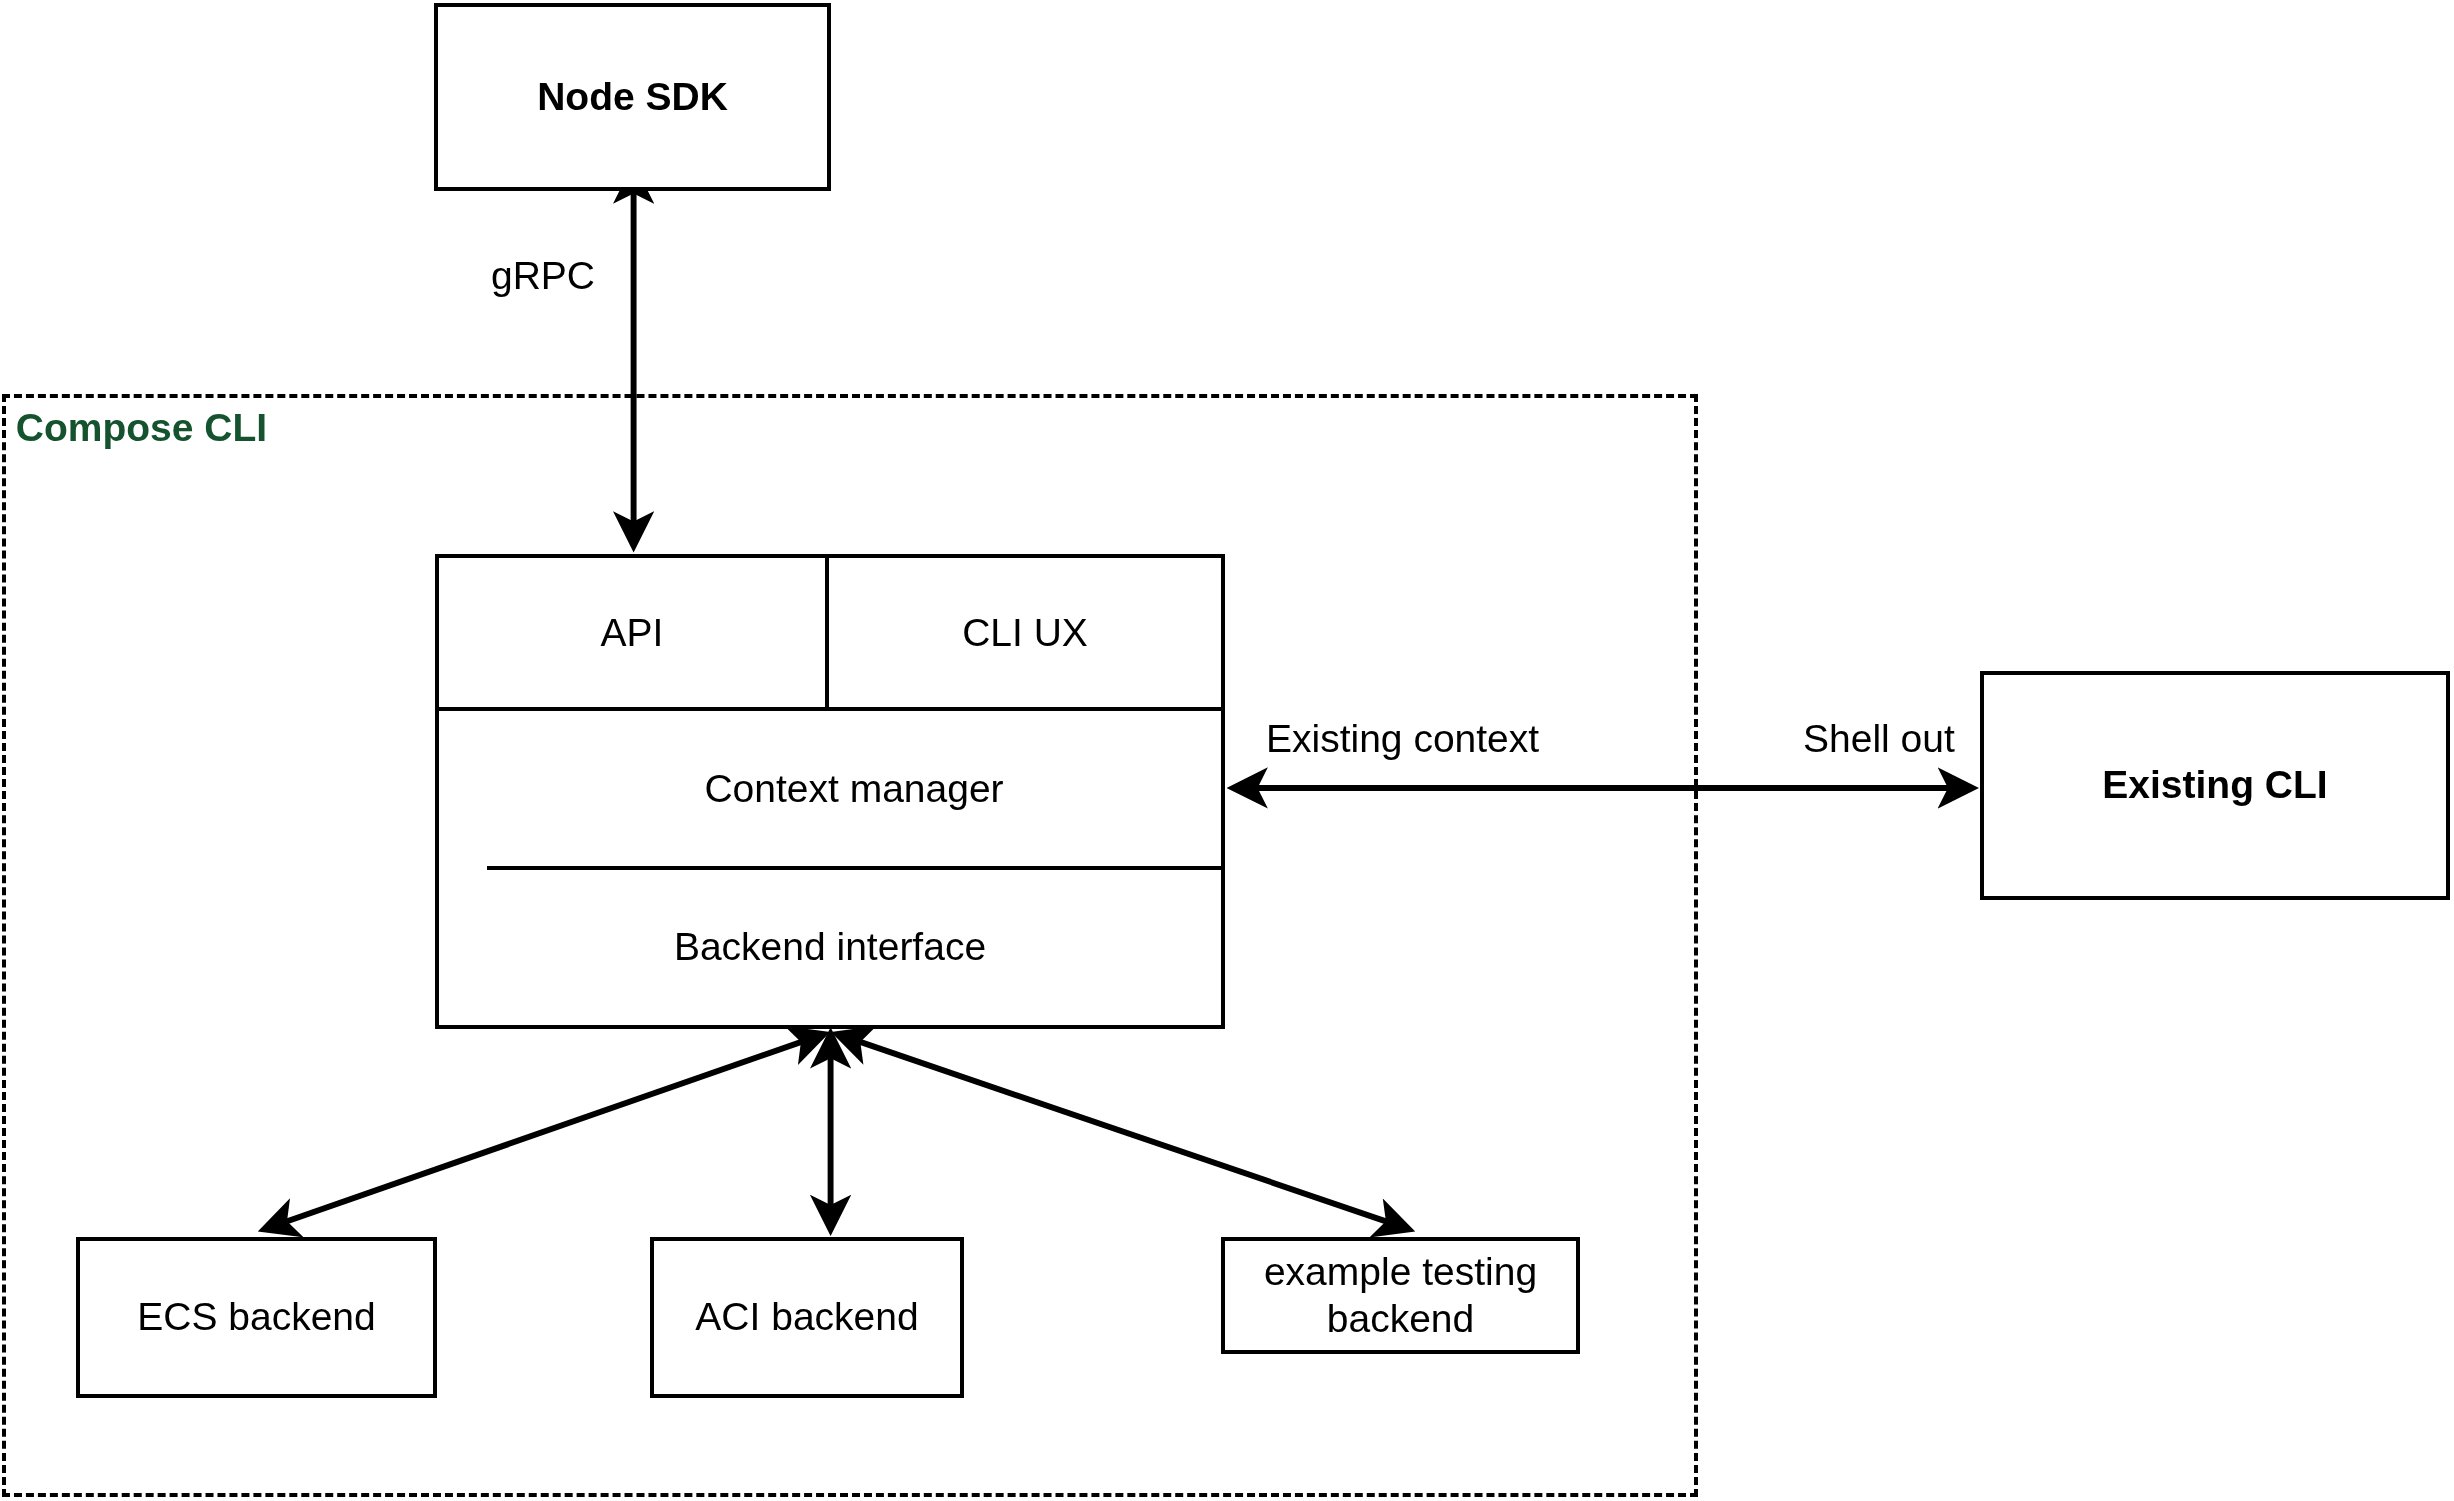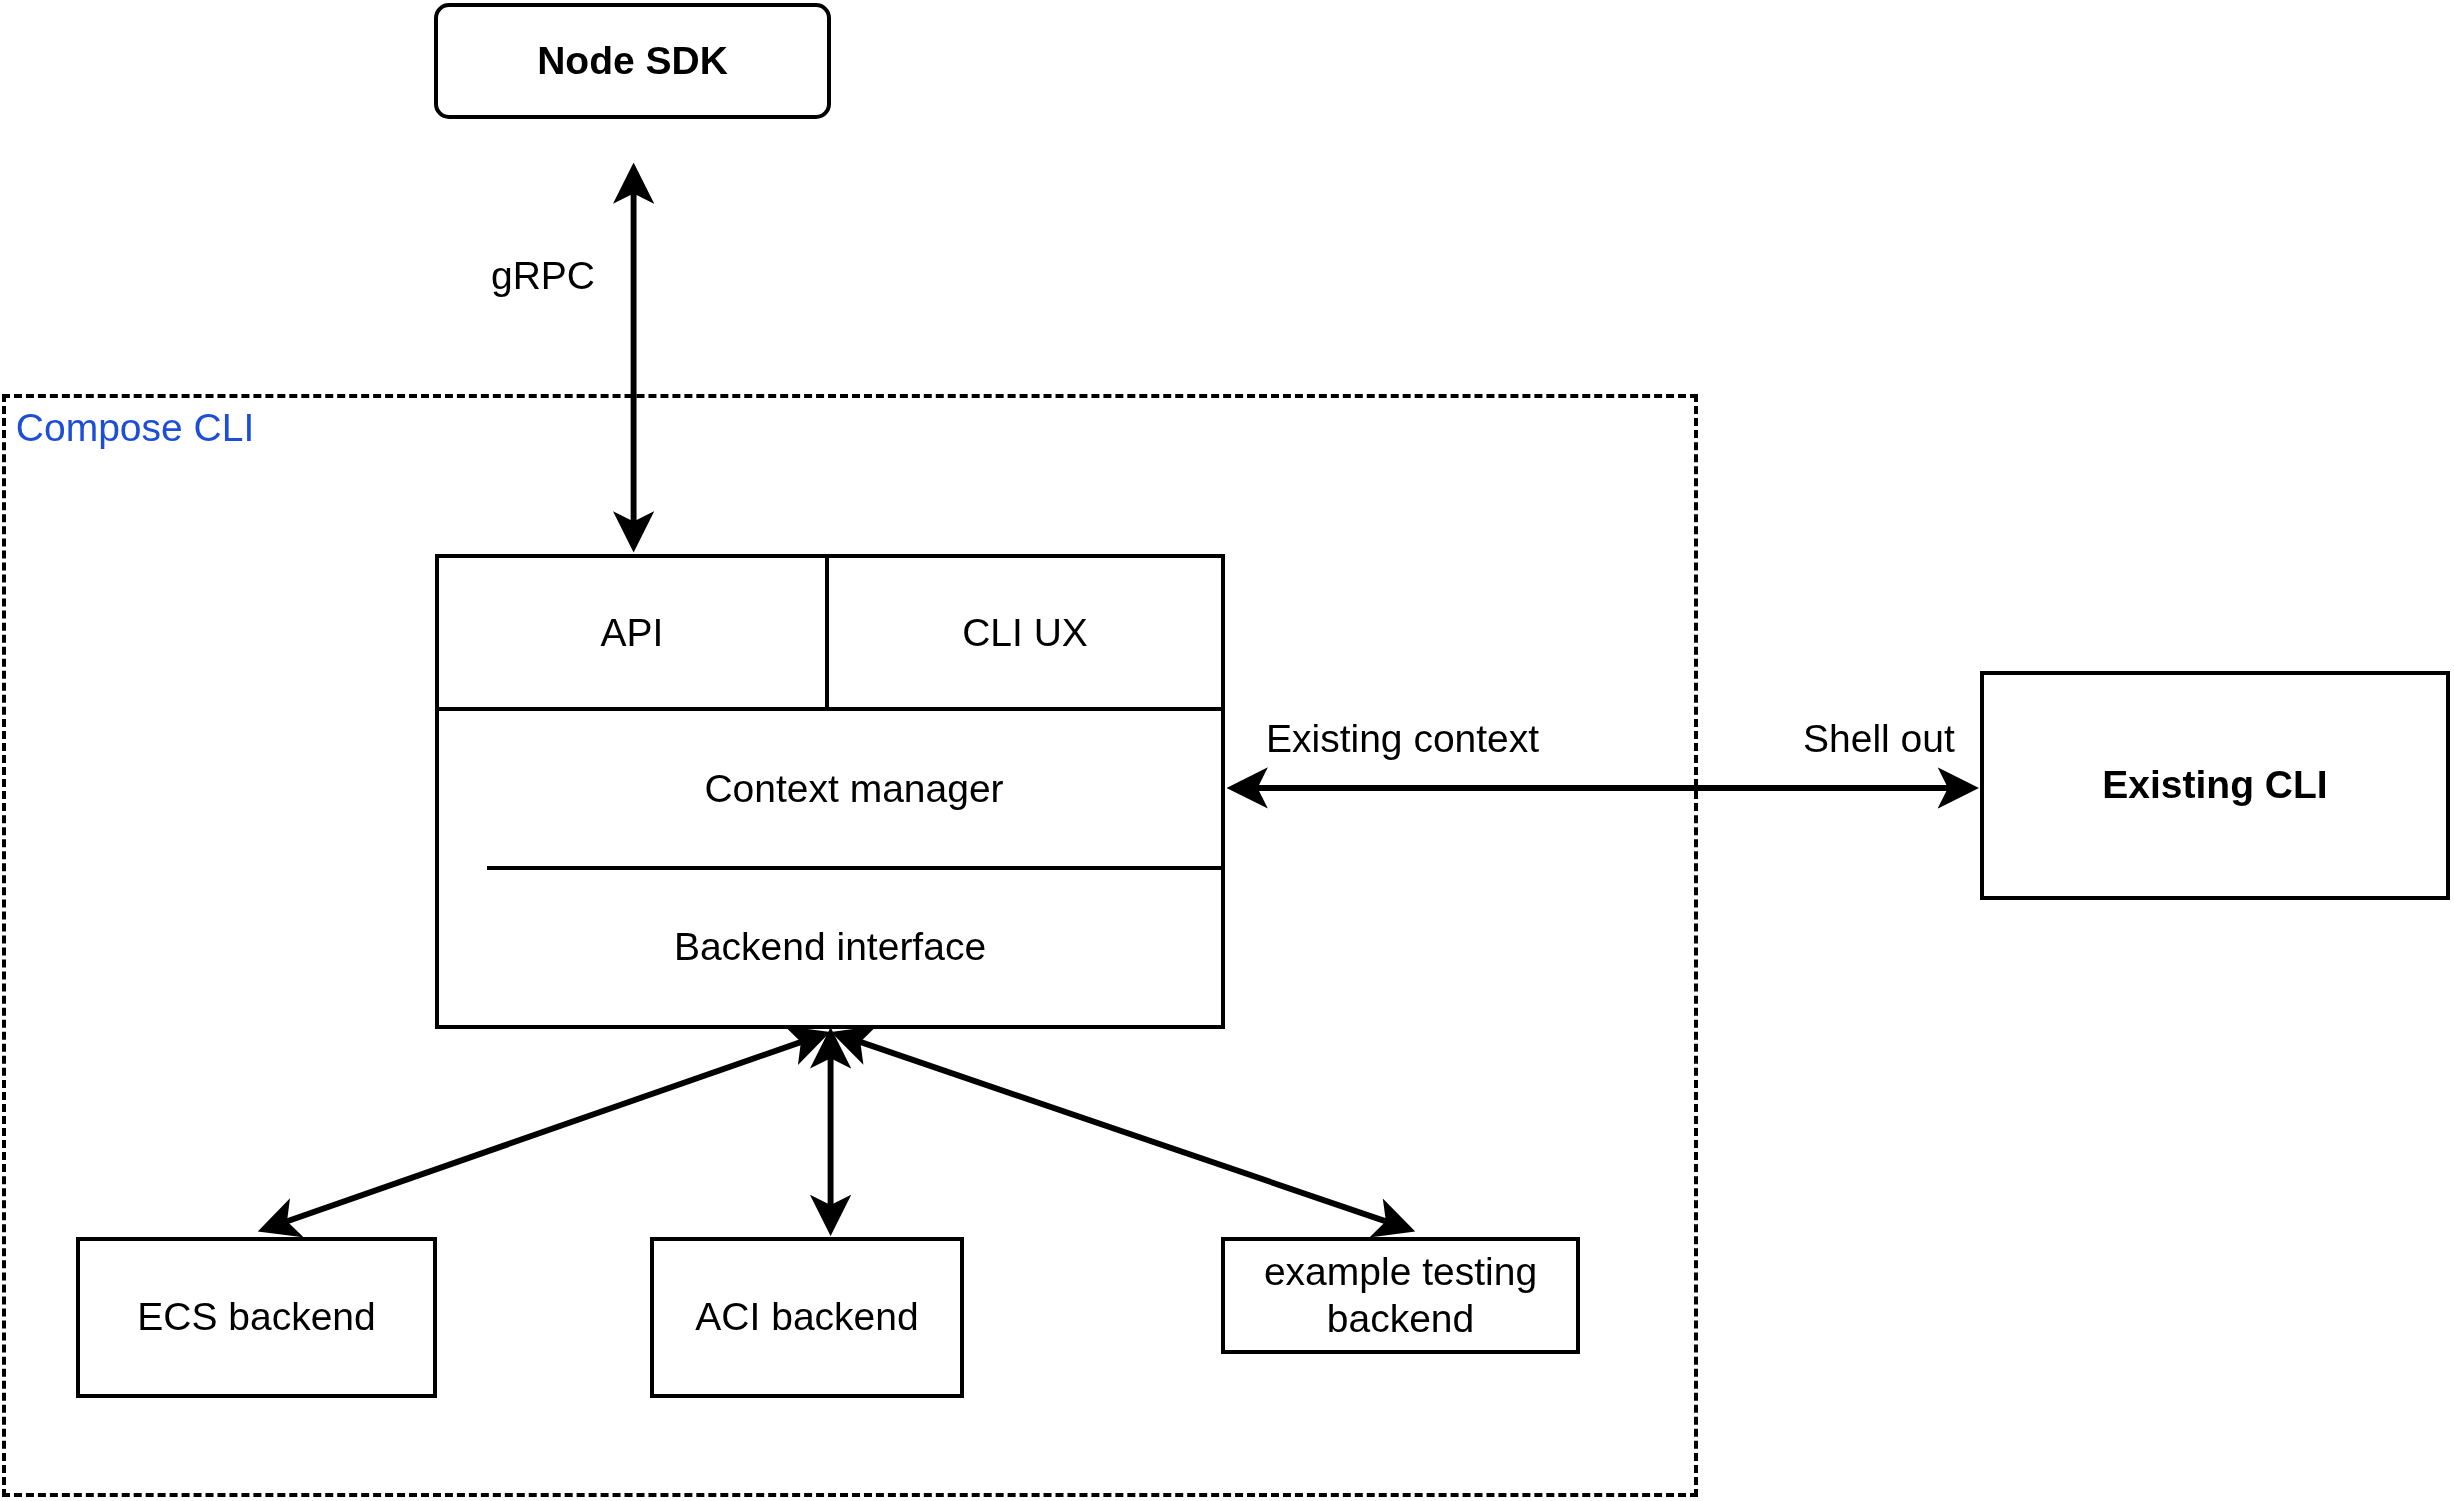--- a/index.html
+++ b/index.html
@@ -39,42 +39,41 @@
     color: #000000;
   }
   .box.bold {
     font-weight: bold;
   }
   
   #node-sdk-box {
     left: 434px;
     top: 3px;
     width: 397px;
-    height: 116px;
-    border-radius: 15px;
+    height: 188px;
   }
   
   #compose-cli-group {
     position: absolute;
     left: 2px;
     top: 394px;
     width: 1696px;
     height: 1103px;
     box-sizing: border-box;
     border: 4.9px dashed #000000;
     background: transparent;
   }
   #compose-cli-label {
     position: absolute;
     left: 15.8px;
     top: 406px;
     font-size: 39px;
-    font-weight: normal;
+    font-weight: bold;
     white-space: nowrap;
-    color: #1d4ed8;
+    color: #14532d;
   }
   
   #core-stack {
     position: absolute;
     left: 435px;
     top: 554px;
     width: 790px;
     height: 475px;
     box-sizing: border-box;
     border: 4.9px solid #000000;

